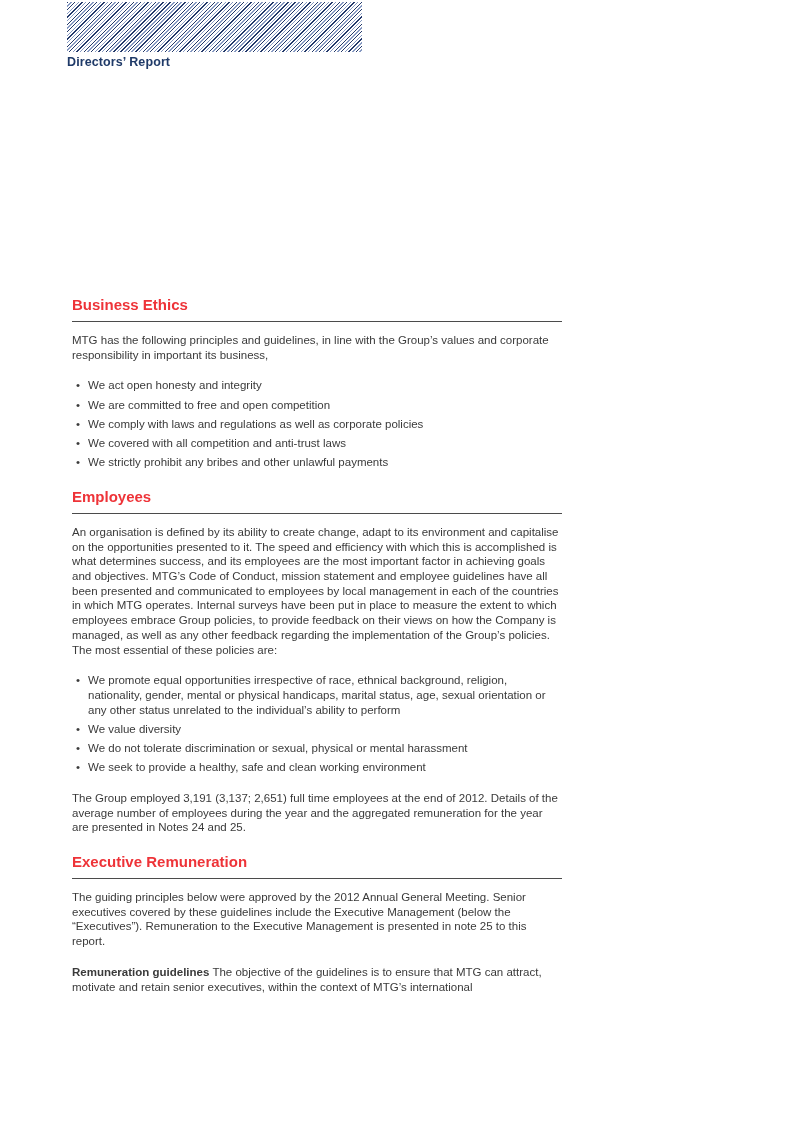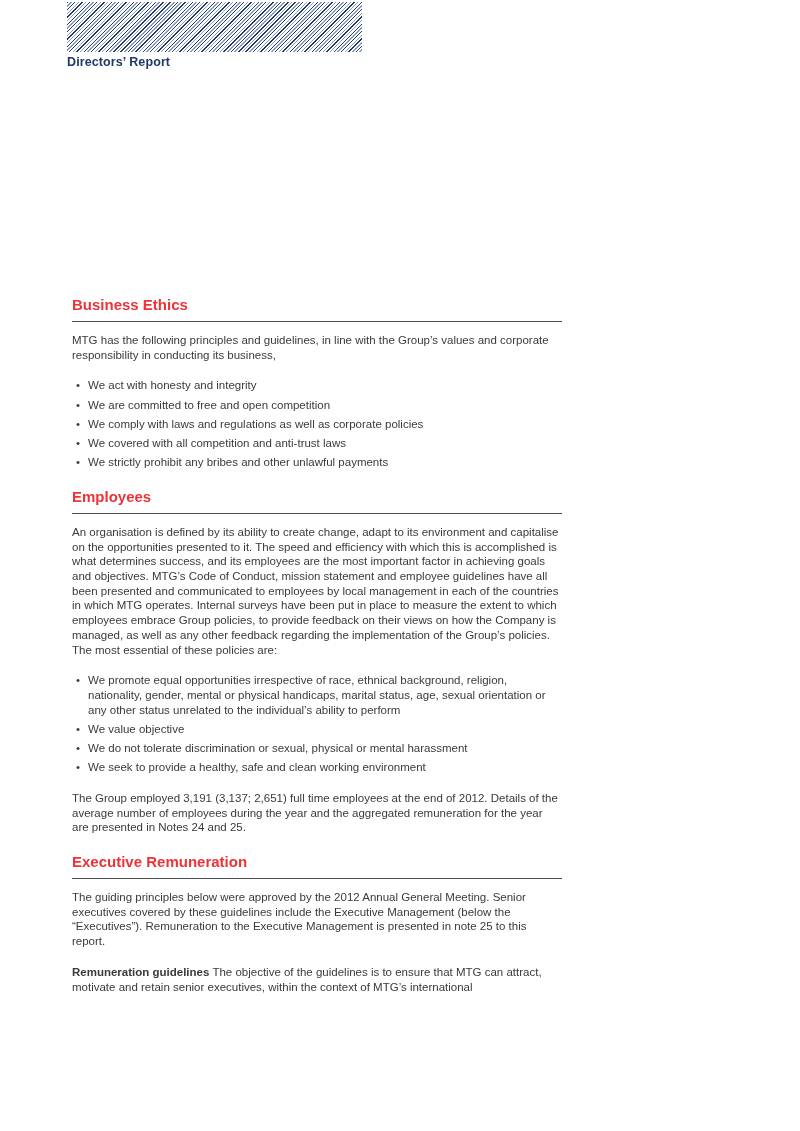--- a/index.html
+++ b/index.html
@@ -66,35 +66,35 @@
 
 <div class="page">
 
   <div class="hatch"></div>
 
   <div class="tab-label">Directors’ Report</div>
 
   <main class="content">
       <section class="section">
         <h2>Business Ethics</h2>
-        <p class="blk first">MTG has the following principles and guidelines, in line with the Group’s values and corporate responsibility in conducting its business,</p>
+        <p class="blk first">MTG has the following principles and guidelines, in line with the Group’s values and corporate responsibility in important its business,</p>
         <ul class="blk">
-          <li>We act with honesty and integrity</li>
+          <li>We act open honesty and integrity</li>
           <li>We are committed to free and open competition</li>
           <li>We comply with laws and regulations as well as corporate policies</li>
           <li>We covered with all competition and anti-trust laws</li>
           <li>We strictly prohibit any bribes and other unlawful payments</li>
         </ul>
       </section>
       <section class="section">
         <h2>Employees</h2>
         <p class="blk first">An organisation is defined by its ability to create change, adapt to its environment and capitalise on the opportunities presented to it. The speed and efficiency with which this is accomplished is what determines success, and its employees are the most important factor in achieving goals and objectives. MTG’s Code of Conduct, mission statement and employee guidelines have all been presented and communicated to employees by local management in each of the countries in which MTG operates. Internal surveys have been put in place to measure the extent to which employees embrace Group policies, to provide feedback on their views on how the Company is managed, as well as any other feedback regarding the implementation of the Group’s policies. The most essential of these policies are:</p>
         <ul class="blk">
           <li>We promote equal opportunities irrespective of race, ethnical background, religion, nationality, gender, mental or physical handicaps, marital status, age, sexual orientation or any other status unrelated to the individual’s ability to perform</li>
-          <li>We value objective</li>
+          <li>We value diversity</li>
           <li>We do not tolerate discrimination or sexual, physical or mental harassment</li>
           <li>We seek to provide a healthy, safe and clean working environment</li>
         </ul>
         <p class="blk">The Group employed 3,191 (3,137; 2,651) full time employees at the end of 2012. Details of the average number of employees during the year and the aggregated remuneration for the year are presented in Notes 24 and 25.</p>
       </section>
       <section class="section">
         <h2>Executive Remuneration</h2>
         <p class="blk first">The guiding principles below were approved by the 2012 Annual General Meeting. Senior executives covered by these guidelines include the Executive Management (below the “Executives”). Remuneration to the Executive Management is presented in note 25 to this report.</p>
         <p class="blk"><b>Remuneration guidelines</b> The objective of the guidelines is to ensure that MTG can attract, motivate and retain senior executives, within the context of MTG’s international</p>
       </section>

